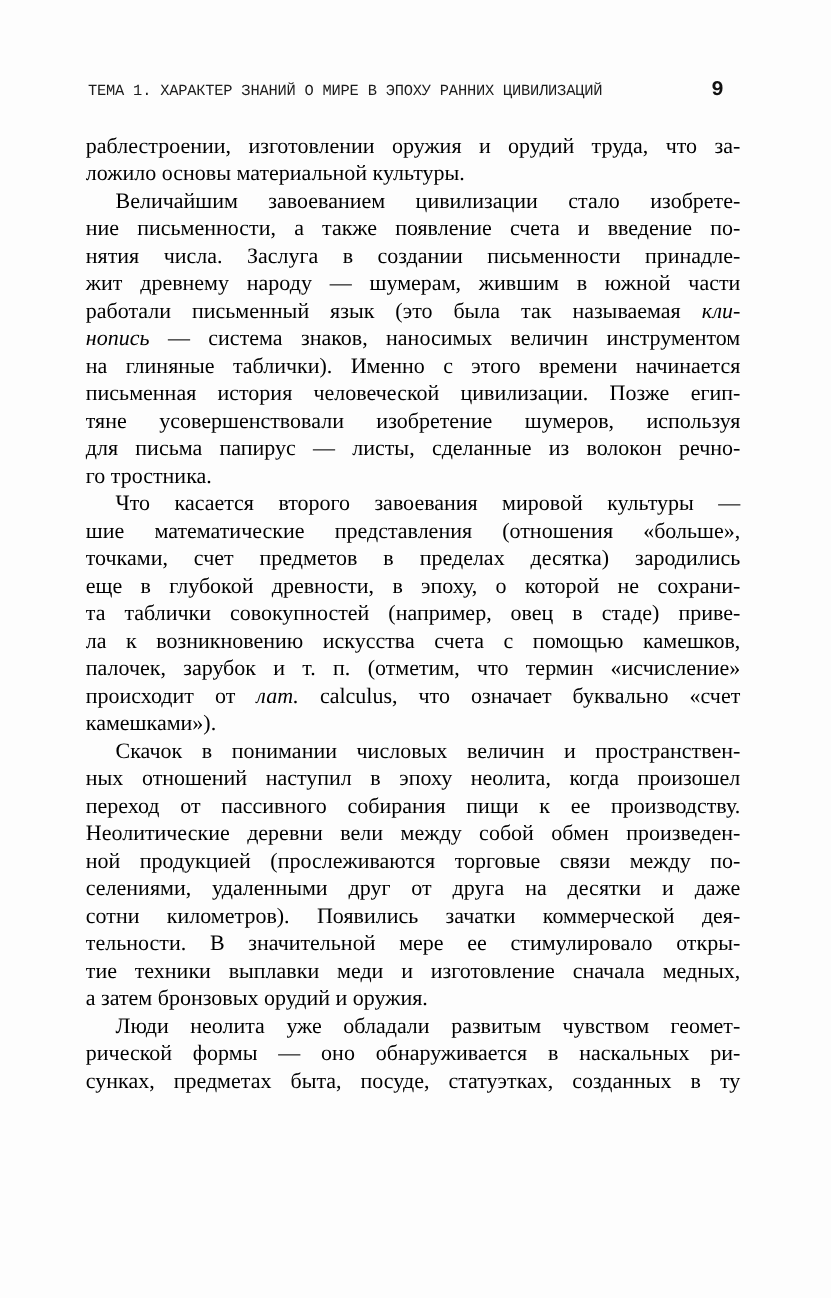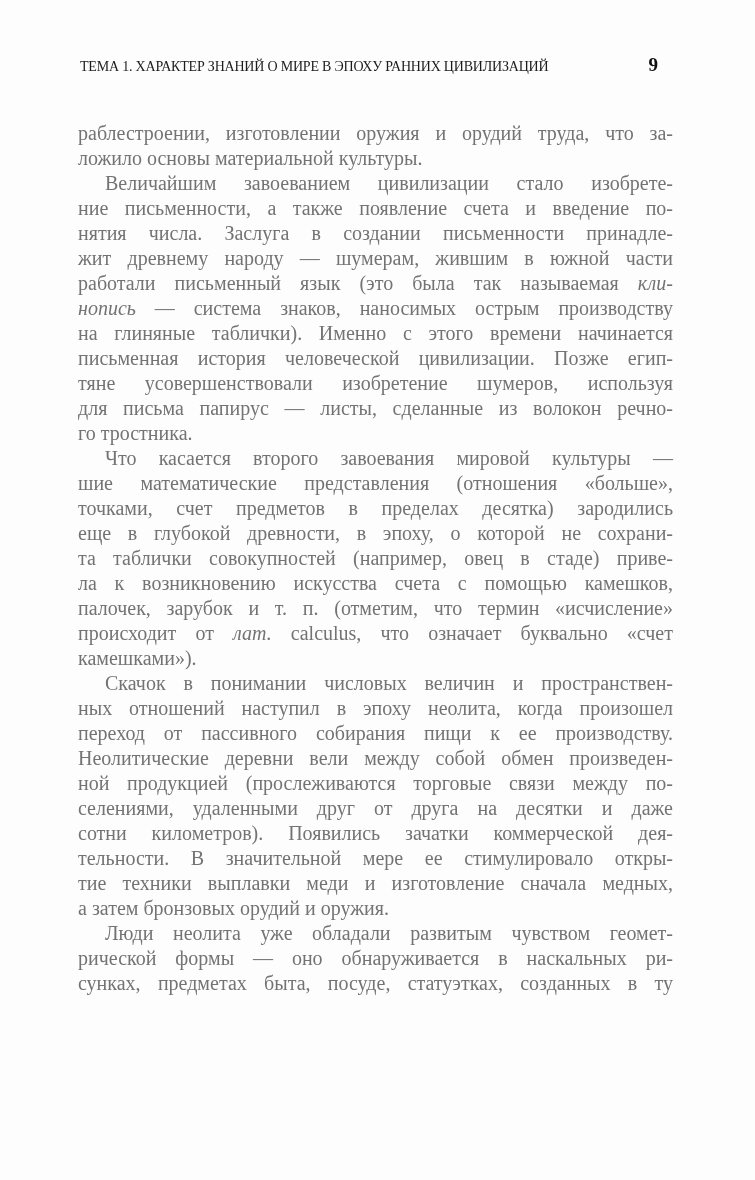--- a/index.html
+++ b/index.html
@@ -12,47 +12,47 @@
     width: 755px;
     height: 1180px;
     background: #fdfdfd;
     color: #161616;
     font-family: "Liberation Serif", serif;
     overflow: hidden;
   }
   .running-header {
     position: absolute;
     left: 80px;
-    top: 54px;
+    top: 70px;
     width: 595px;
     display: flex;
     justify-content: space-between;
     align-items: baseline;
-    font-family: Liberation Serif, serif;
+    font-family: Liberation Mono, monospace;
   }
   .running-header .chapter-title {
     font-size: 14px;
     letter-spacing: -0.2px;
     color: #1c1c1c;
     white-space: nowrap;
   }
   .running-header .page-number {
     font-size: 19px;
     font-weight: bold;
     color: #111111;
     padding-right: 17px;
   }
   .text-block {
     position: absolute;
     left: 78px;
     top: 121px;
     width: 595px;
     font-size: 20px;
     line-height: 25px;
-    color: #737373;
+    color: #000000;
   }
   .para { margin: 0; }
   .line {
     text-align: justify;
     text-align-last: justify;
     white-space: normal;
   }
   .line.last-line {
     text-align-last: left;
   }
@@ -73,21 +73,21 @@
       <div class="para">
         <div class="line"><span>раблестроении, изготовлении оружия и орудий труда, что за-</span></div>
         <div class="line last-line"><span>ложило основы материальной культуры.</span></div>
       </div>
       <div class="para indent">
         <div class="line"><span>Величайшим завоеванием цивилизации стало изобрете-</span></div>
         <div class="line"><span>ние письменности, а также появление счета и введение по-</span></div>
         <div class="line"><span>нятия числа. Заслуга в создании письменности принадле-</span></div>
         <div class="line"><span>жит древнему народу — шумерам, жившим в южной части</span></div>
         <div class="line"><span>работали письменный язык (это была так называемая </span><span class="it">кли-</span></div>
-        <div class="line"><span class="it">нопись</span><span> — система знаков, наносимых острым производству</span></div>
+        <div class="line"><span class="it">нопись</span><span> — система знаков, наносимых величин инструментом</span></div>
         <div class="line"><span>на глиняные таблички). Именно с этого времени начинается</span></div>
         <div class="line"><span>письменная история человеческой цивилизации. Позже егип-</span></div>
         <div class="line"><span>тяне усовершенствовали изобретение шумеров, используя</span></div>
         <div class="line"><span>для письма папирус — листы, сделанные из волокон речно-</span></div>
         <div class="line last-line"><span>го тростника.</span></div>
       </div>
       <div class="para indent">
         <div class="line"><span>Что касается второго завоевания мировой культуры —</span></div>
         <div class="line"><span>шие математические представления (отношения «больше»,</span></div>
         <div class="line"><span>точками, счет предметов в пределах десятка) зародились</span></div>

